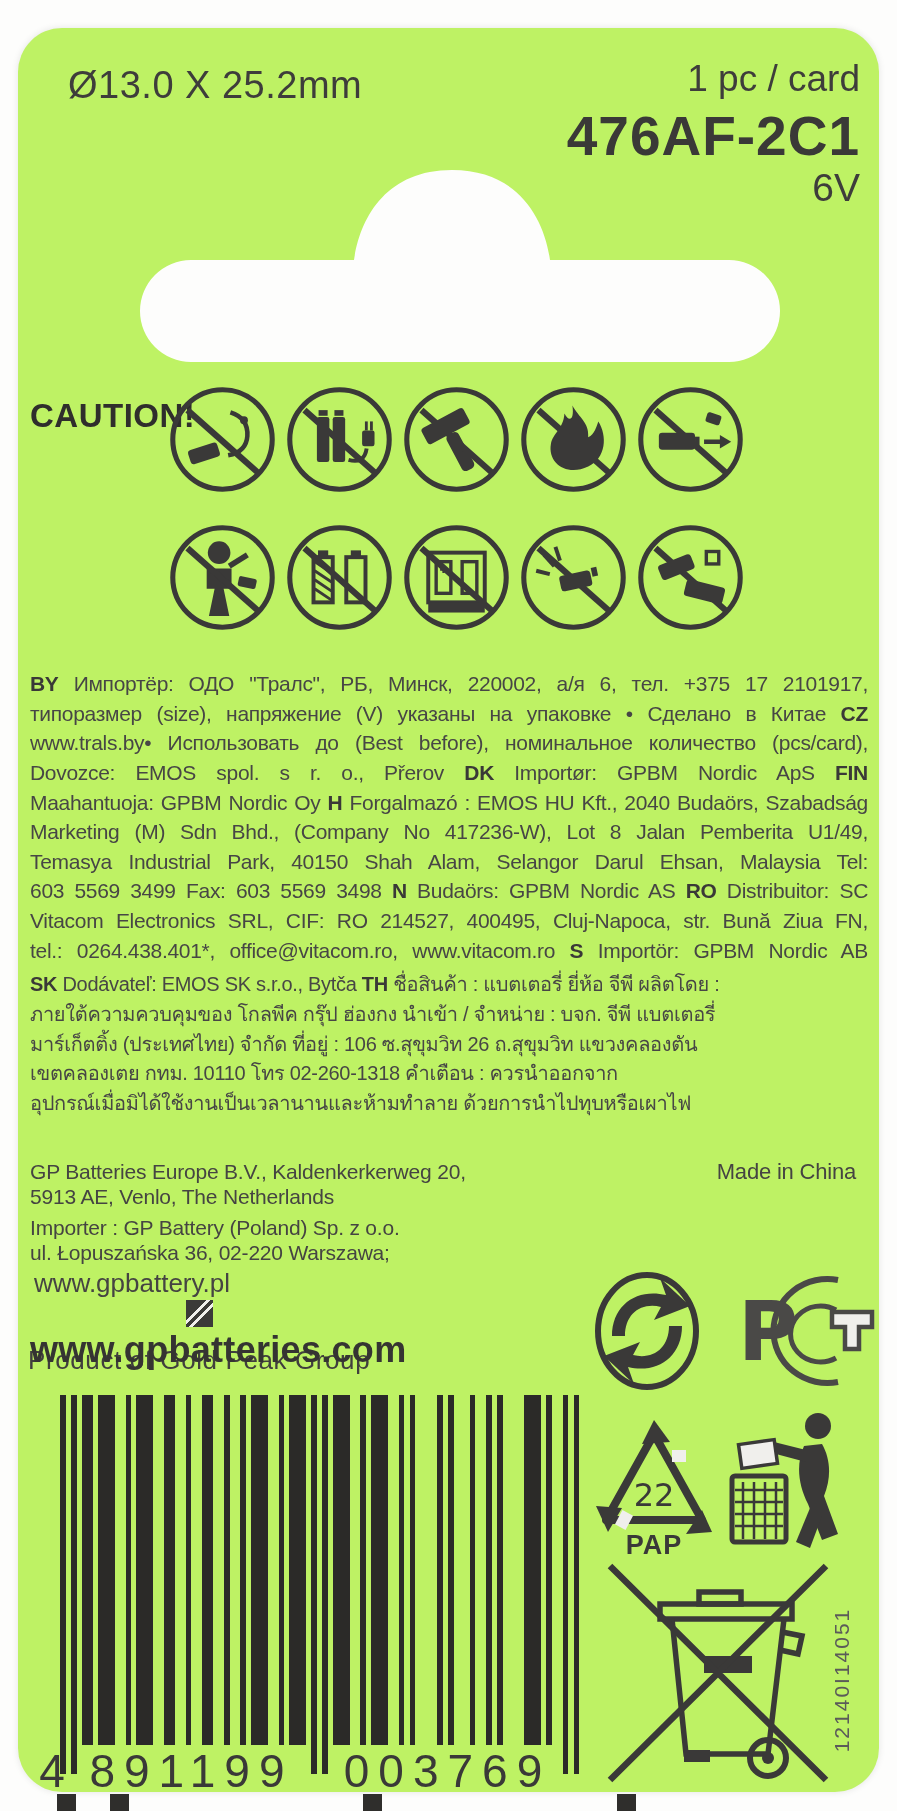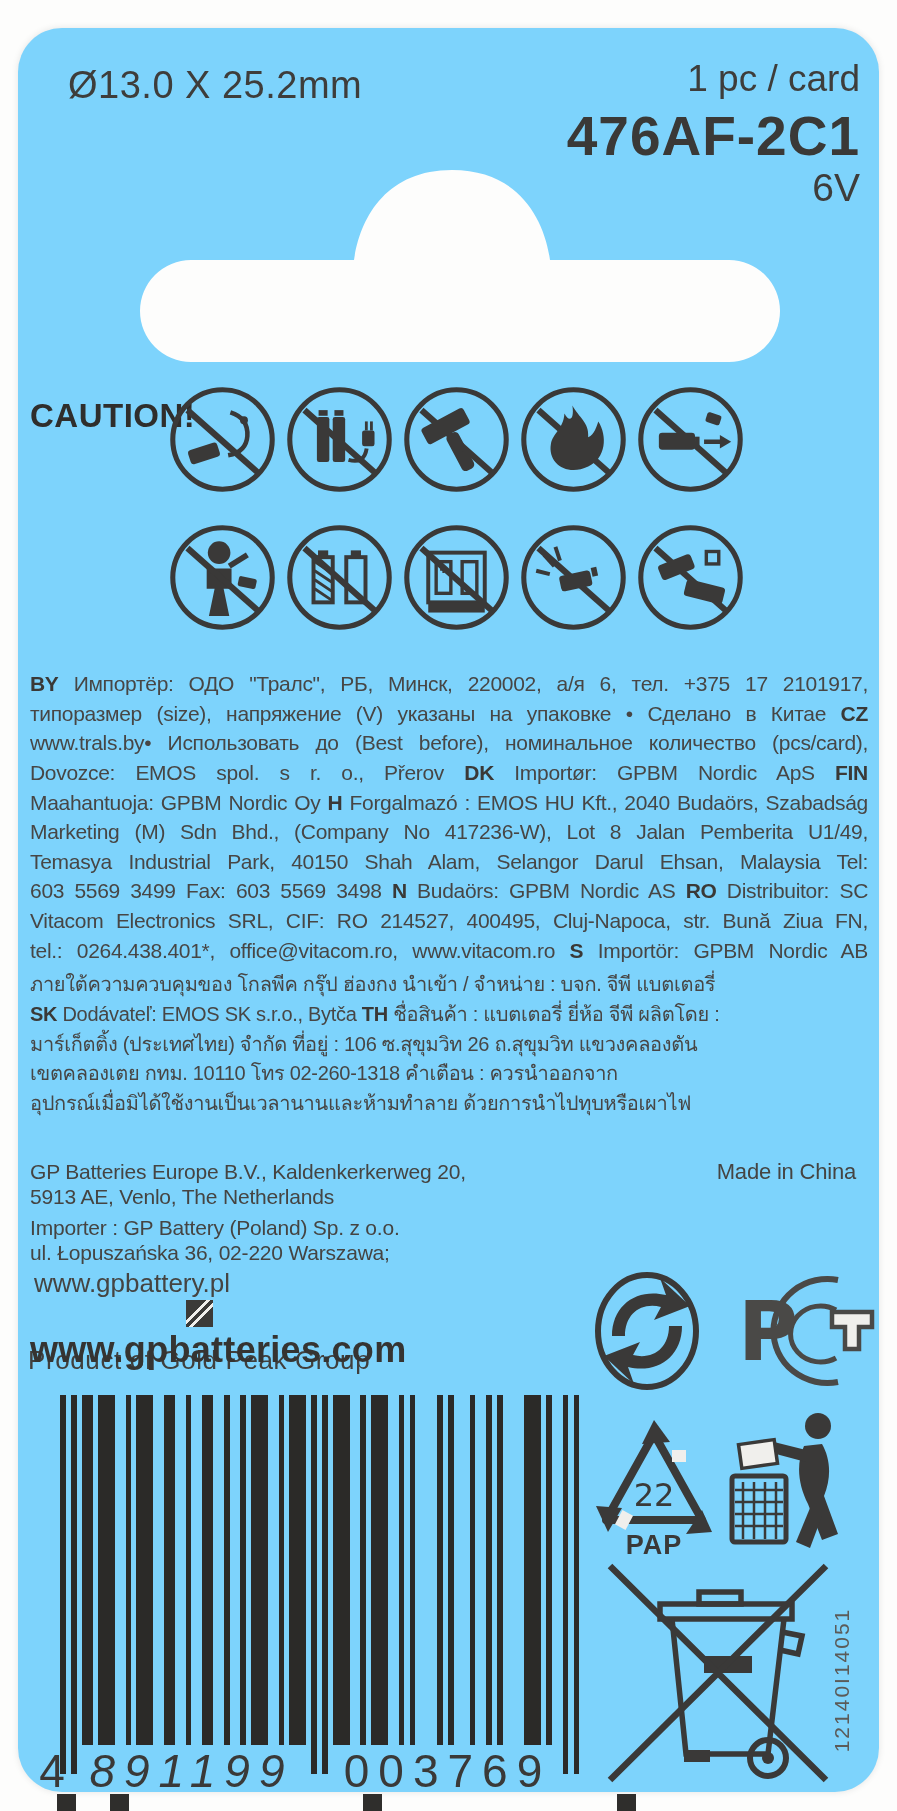--- a/index.html
+++ b/index.html
@@ -1,19 +1,19 @@
 <!DOCTYPE html>
 <html><head>
 <meta charset="utf-8">
 <style>
   html,body{margin:0;padding:0;background:#fdfdfc;}
   .stage{position:relative;width:897px;height:1811px;background:#fdfdfc;overflow:hidden;
          font-family:"Liberation Sans",sans-serif;color:#454442;}
   .card{position:absolute;left:18px;top:28px;width:861px;height:1764px;border-radius:44px;
-        background:#7dd3fc;box-shadow:0 0 7px rgba(0,0,0,.10);}
+        background:#bef264;box-shadow:0 0 7px rgba(0,0,0,.10);}
   .abs{position:absolute;}
   
   .dims{left:50px;top:36px;font-size:38px;color:#3e3d3b;letter-spacing:.5px;}
   .pack{right:19px;top:30px;font-size:37px;color:#3e3d3b;text-align:left;}
   .model{right:19px;top:76px;font-size:55px;font-weight:bold;color:#3a3937;text-align:right;letter-spacing:1px;}
   .volt{right:19px;top:138px;font-size:39px;color:#3e3d3b;text-align:right;}
   
   .caution{left:12px;top:369px;font-size:33px;font-weight:bold;color:#2f2e2c;letter-spacing:.5px;}
   .icon-row{position:absolute;left:148px;display:flex;gap:4px;}
   .row1{top:355px;} .row2{top:493px;}
@@ -37,21 +37,21 @@
   .site{left:12px;top:1301px;font-size:36px;font-weight:bold;color:#353432;letter-spacing:.3px;}
   
   .greendot{left:576px;top:1242px;} .pct{left:700px;top:1238px;}
   .mobius{left:570px;top:1392px;} .pap{left:570px;top:1502px;width:132px;text-align:center;
           font-size:27px;font-weight:bold;color:#3a3938;letter-spacing:1px;}
   .tidy{left:708px;top:1384px;} .weee{left:578px;top:1520px;}
   
   .barcode-svg{left:42px;top:1367px;}
   .bdigit{position:absolute;font-size:46px;color:#3a3938;top:1716px;}
   .d0{left:12px;width:44px;text-align:center;}
-  .d1{left:58px;width:231px;text-align:center;letter-spacing:9px;font-style:italic;}
+  .d1{left:58px;width:231px;text-align:center;letter-spacing:9px;}
   .d2{left:314px;width:231px;text-align:center;letter-spacing:9px;}
   .side-code{left:735px;top:1639px;width:180px;height:26px;transform:rotate(-90deg);
              font-size:21px;color:#5b5b59;letter-spacing:2px;text-align:center;}
   
   .mark{position:absolute;top:1794px;width:19px;height:17px;background:#2f2e2c;}
   svg .st{stroke:#3a3938;fill:none;}
   text{font-family:"DejaVu Sans","Liberation Sans",sans-serif;}
 </style>
 </head>
 <body>
@@ -183,22 +183,22 @@
         <div class="legal-line"><span class="b">BY</span><span> Импортёр: ОДО "Тралс", РБ, Минск, 220002, а/я 6, тел. +375 17 2101917,</span></div>
         <div class="legal-line"><span>типоразмер (size), напряжение (V) указаны на упаковке • Сделано в Китае </span><span class="b">CZ</span></div>
         <div class="legal-line"><span>www.trals.by• Использовать до (Best before), номинальное количество (pcs/card),</span></div>
         <div class="legal-line"><span>Dovozce: EMOS spol. s r. o., Přerov </span><span class="b">DK</span><span> Importør: GPBM Nordic ApS </span><span class="b">FIN</span></div>
         <div class="legal-line"><span>Maahantuoja: GPBM Nordic Oy </span><span class="b">H</span><span> Forgalmazó : EMOS HU Kft., 2040 Budaörs, Szabadság</span></div>
         <div class="legal-line"><span>Marketing (M) Sdn Bhd., (Company No 417236-W), Lot 8 Jalan Pemberita U1/49,</span></div>
         <div class="legal-line"><span>Temasya Industrial Park, 40150 Shah Alam, Selangor Darul Ehsan, Malaysia Tel:</span></div>
         <div class="legal-line"><span>603 5569 3499 Fax: 603 5569 3498 </span><span class="b">N</span><span> Budaörs: GPBM Nordic AS </span><span class="b">RO</span><span> Distribuitor: SC</span></div>
         <div class="legal-line"><span>Vitacom Electronics SRL, CIF: RO 214527, 400495, Cluj-Napoca, str. Bună Ziua FN,</span></div>
         <div class="legal-line"><span>tel.: 0264.438.401*, office@vitacom.ro, www.vitacom.ro </span><span class="b">S</span><span> Importör: GPBM Nordic AB</span></div>
+        <div class="legal-line thai"><span class="b">SK</span><span> Dodávateľ: EMOS SK s.r.o., Bytča </span><span class="b">TH</span><span> ชื่อสินค้า : แบตเตอรี่ ยี่ห้อ จีพี   ผลิตโดย :</span></div>
         <div class="legal-line thai"><span>ภายใต้ความควบคุมของ โกลพีค กรุ๊ป ฮ่องกง   นำเข้า / จำหน่าย : บจก. จีพี  แบตเตอรี่</span></div>
-        <div class="legal-line thai"><span class="b">SK</span><span> Dodávateľ: EMOS SK s.r.o., Bytča </span><span class="b">TH</span><span> ชื่อสินค้า : แบตเตอรี่ ยี่ห้อ จีพี   ผลิตโดย :</span></div>
         <div class="legal-line thai"><span>มาร์เก็ตติ้ง (ประเทศไทย) จำกัด   ที่อยู่ : 106 ซ.สุขุมวิท 26 ถ.สุขุมวิท แขวงคลองตัน</span></div>
         <div class="legal-line thai"><span>เขตคลองเตย กทม. 10110    โทร  02-260-1318    คำเตือน : ควรนำออกจาก</span></div>
         <div class="legal-line thai left"><span>อุปกรณ์เมื่อมิได้ใช้งานเป็นเวลานานและห้ามทำลาย ด้วยการนำไปทุบหรือเผาไฟ</span></div>
       </div>
 
     <div class="abs addr eu">
       <div>GP Batteries Europe B.V., Kaldenkerkerweg 20,</div>
       <div>5913 AE, Venlo, The Netherlands</div>
     </div>
     <div class="abs addr made-in">Made in China</div>

